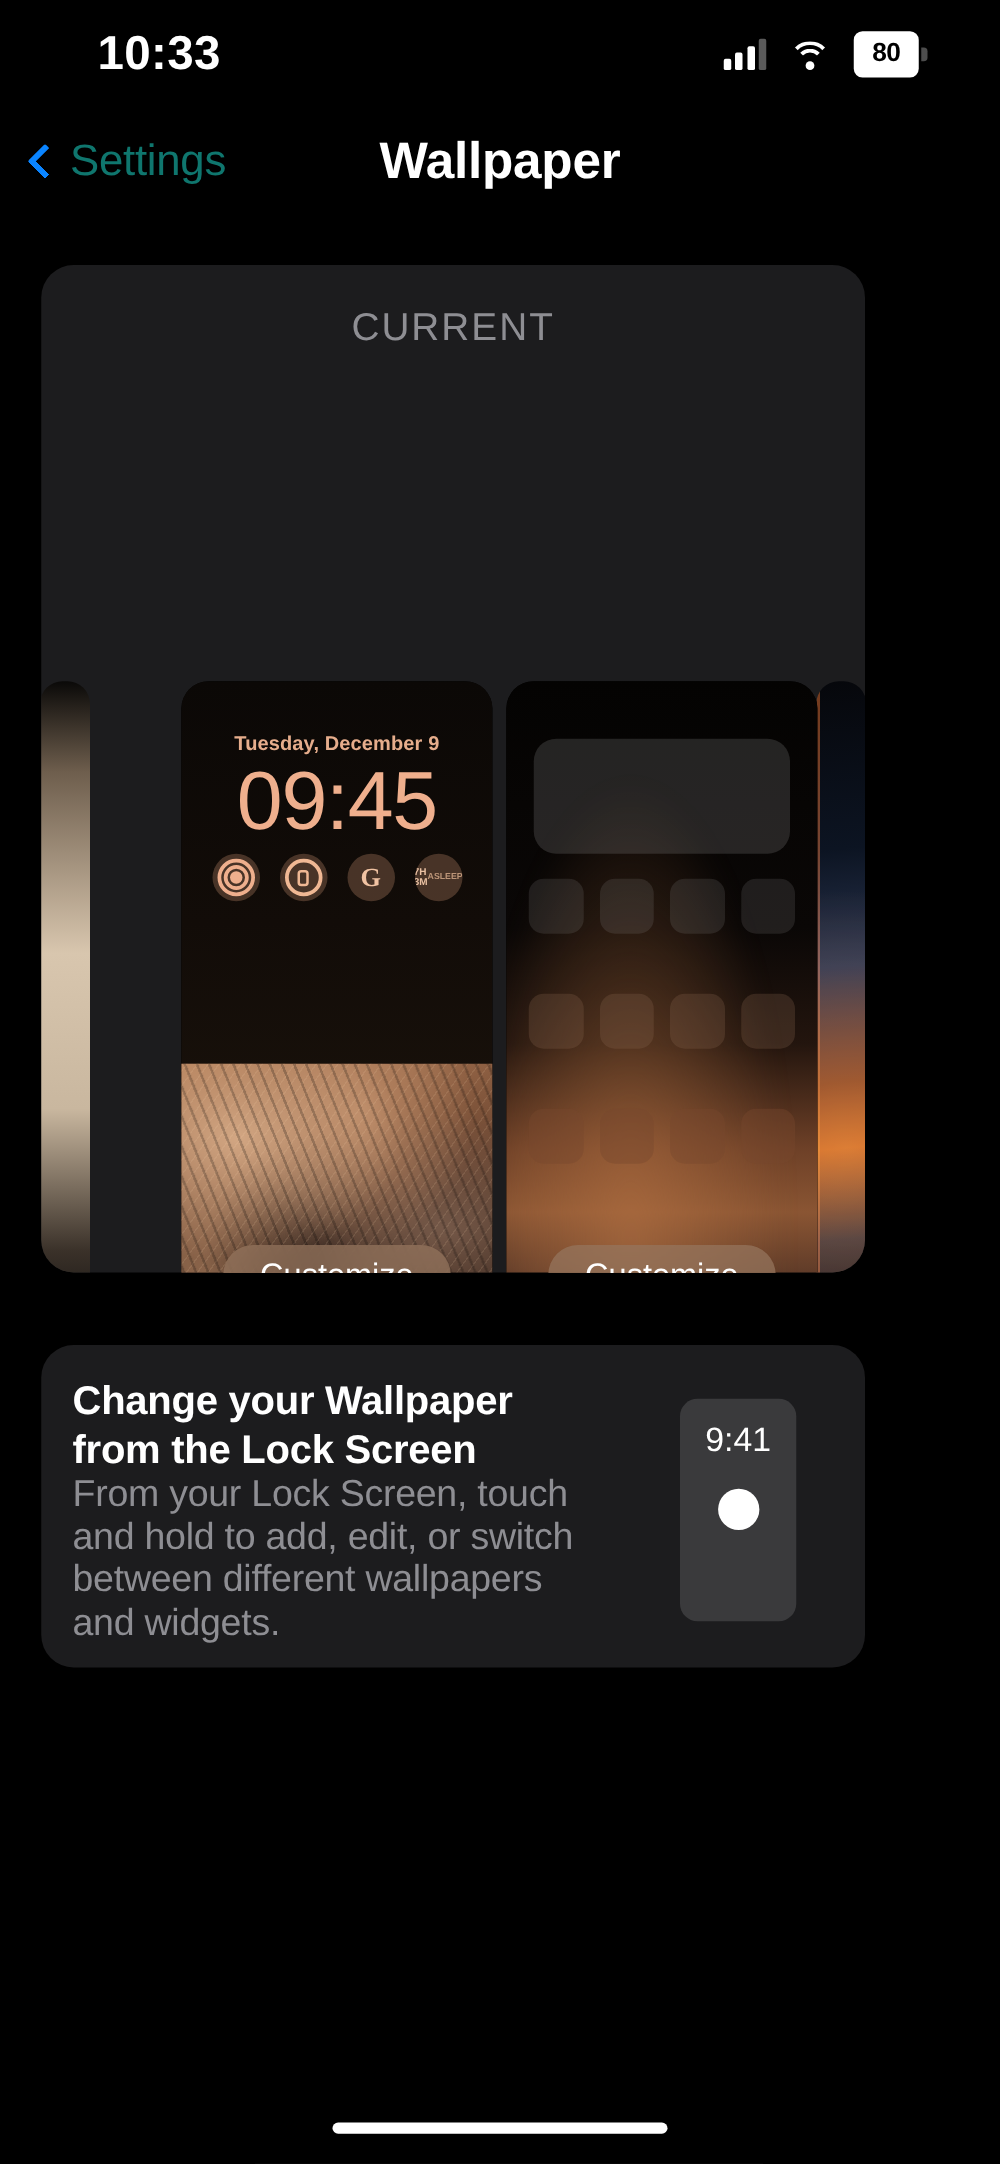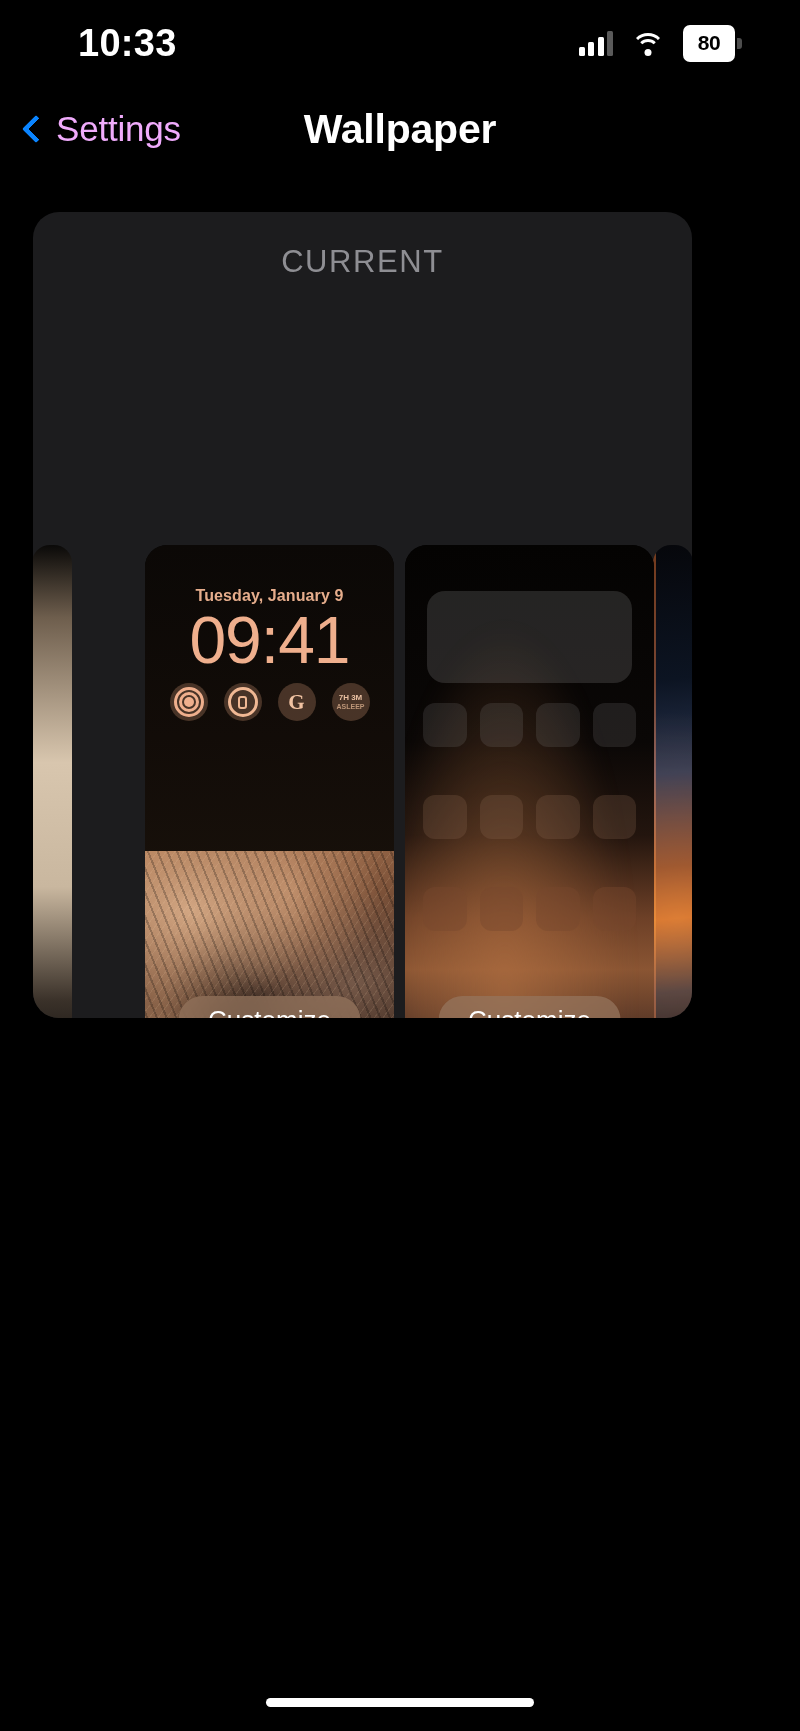--- a/index.html
+++ b/index.html
@@ -43,21 +43,21 @@
     display:flex; align-items:center; justify-content:center; }
   .batt-pct { color:#000; font-size:21px; font-weight:700; letter-spacing:-.5px; }
   .batt-cap { width:5px; height:11px; background:#4d4d4d; border-radius:0 3px 3px 0; margin-left:2px; }
 
   
   .navbar { position:absolute; top:86px; left:0; width:800px; height:86px; }
   .nav-back { position:absolute; left:20px; top:50%; transform:translateY(-50%);
     display:flex; align-items:center; gap:10px; cursor:pointer; }
   .chev { width:20px; height:20px; border-left:5px solid #0a84ff;
     border-bottom:5px solid #0a84ff; transform:rotate(45deg); border-radius:2px; margin-left:6px;}
-  .nav-back-label { color:#f0abfc; font-size:35px; letter-spacing:-.2px; }
+  .nav-back-label { color:#0f766e; font-size:35px; letter-spacing:-.2px; }
   .nav-title { position:absolute; left:50%; top:50%; transform:translate(-50%,-50%);
     color:#fff; font-size:41px; font-weight:700; letter-spacing:-.2px; }
 
   
   .card-current {
     position:absolute; left:33px; top:212px; width:659px; height:806px;
     background:#1c1c1e; border-radius:26px; overflow:hidden;
   }
   .card-title { text-align:center; color:#8e8e93; font-size:31px;
     letter-spacing:1.6px; margin-top:32px; }
@@ -97,21 +97,21 @@
   .wdg-rings span.r1 { width:30px; height:30px; }
   .wdg-rings span.r2 { width:20px; height:20px; }
   .wdg-rings span.r3 { width:10px; height:10px; background:#efaf8d; border:0; }
   
   .wdg-watch .ring { position:absolute; width:30px; height:30px;
     border-radius:50%; border:3px solid #f0b894; }
   .wdg-watch .body { width:9px; height:13px; border-radius:3px;
     border:2px solid #f0b894; }
   .wdg-g { color:#f0c2a2; font-size:21px; font-weight:700;
     font-family:"Liberation Serif", serif; }
-  .wdg-sleep { flex-direction:column; line-height:1.05; }
+  .wdg-sleep { line-height:1.05; }
   .wdg-sleep .l1 { color:#e9c0a2; font-size:8px; font-weight:700; }
   .wdg-sleep .l2 { color:#bc9578; font-size:7px; font-weight:700; }
 
   .lock-photo { position:absolute; bottom:0; left:0; right:0; height:41%;
     background:
       radial-gradient(ellipse at 18% 28%, rgba(214,170,134,.95), transparent 46%),
       radial-gradient(ellipse at 58% 18%, rgba(190,140,104,.9), transparent 44%),
       radial-gradient(ellipse at 84% 62%, rgba(120,92,76,.9), transparent 50%),
       radial-gradient(ellipse at 44% 74%, rgba(42,28,22,.95), transparent 46%),
       radial-gradient(ellipse at 8% 84%, rgba(150,112,84,.8), transparent 48%),
@@ -205,22 +205,22 @@
   <div class="card-current">
     <div class="card-title">CURRENT</div>
 
     <div class="previews">
       <div class="peek left"></div>
       <div class="peek right"></div>
 
       <div class="preview lock">
         <div class="lock-top"></div>
         <div class="lock-photo"></div>
-        <div class="lk-date">Tuesday, January 9</div>
-        <div class="lk-time">09:41</div>
+        <div class="lk-date">Tuesday, December 9</div>
+        <div class="lk-time">09:45</div>
         <div class="lk-widgets">
           <div class="wdg wdg-rings">
             <span class="r1"></span>
               <span class="r2"></span>
               <span class="r3"></span>
           </div>
           <div class="wdg wdg-watch">
             <span class="ring"></span>
               <span class="body"></span>
           </div>
@@ -253,15 +253,23 @@
           <div class="hm-ico"></div>
           <div class="hm-ico"></div>
           <div class="hm-ico"></div>
         </div>
         <div class="customize">Customize</div>
       </div>
     </div>
 
   </div>
 
+  <div class="card-info">
+    <div class="info-head">Change your Wallpaper from the Lock Screen</div>
+    <div class="info-body">From your Lock Screen, touch and hold to add, edit, or switch between different wallpapers and widgets.</div>
+    <div class="mini-lock">
+      <div class="mini-time">9:41</div>
+      <div class="mini-circle"></div>
+    </div>
+  </div>
 
   <div class="home-ind"></div>
 </div>
 
 </body></html>

